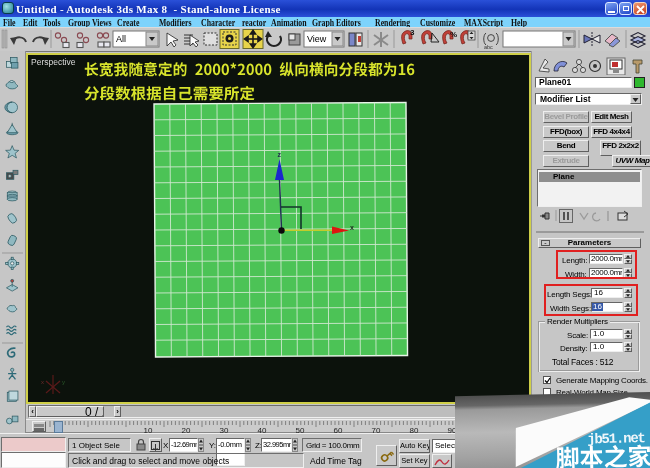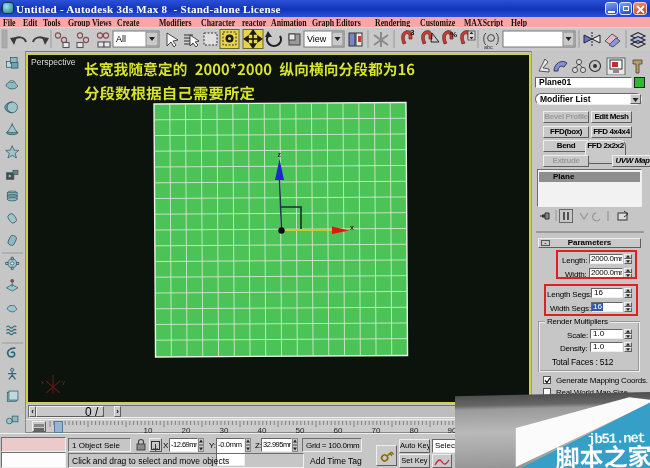--- a/index.html
+++ b/index.html
@@ -24,21 +24,21 @@
  <div class="abs" style="left:619px;top:2px;width:13px;height:13px;border-radius:3px;background:linear-gradient(160deg,#7da3f2,#2046c8);border:1px solid #dce8ff;">
       <div class="abs" style="left:3px;top:3px;width:6px;height:5px;border:1px solid #fff;"></div>
     </div>
  <div class="abs" style="left:633px;top:2px;width:14px;height:13px;border-radius:3px;background:linear-gradient(160deg,#f09a70,#c23a1a);border:1px solid #f2d5c0;">
       <svg class="abs" style="left:2px;top:2px" width="9" height="9">
         <path d="M1,1 L8,8 M8,1 L1,8" stroke="#fff" stroke-width="1.8"></path>
       </svg>
     </div>
 </div>
 
-<div class="abs" style="left:0;top:17px;width:650px;height:11px;background:#fca5a5;font-family:'Liberation Serif',serif;font-weight:bold;font-size:10px;color:#111;line-height:10px;">
+<div class="abs" style="left:0;top:17px;width:650px;height:11px;background:#7dd3fc;font-family:'Liberation Serif',serif;font-weight:bold;font-size:10px;color:#111;line-height:10px;">
 <div class="abs" style="left:3px;top:1px;transform:scaleX(0.78);transform-origin:0 0;"><u>F</u>ile</div>
     <div class="abs" style="left:23px;top:1px;transform:scaleX(0.78);transform-origin:0 0;"><u>E</u>dit</div>
     <div class="abs" style="left:43px;top:1px;transform:scaleX(0.78);transform-origin:0 0;"><u>T</u>ools</div>
     <div class="abs" style="left:68px;top:1px;transform:scaleX(0.78);transform-origin:0 0;"><u>G</u>roup</div>
     <div class="abs" style="left:92px;top:1px;transform:scaleX(0.78);transform-origin:0 0;"><u>V</u>iews</div>
     <div class="abs" style="left:117px;top:1px;transform:scaleX(0.78);transform-origin:0 0;"><u>C</u>reate</div>
     <div class="abs" style="left:159px;top:1px;transform:scaleX(0.78);transform-origin:0 0;"><u>M</u>odifiers</div>
     <div class="abs" style="left:201px;top:1px;transform:scaleX(0.78);transform-origin:0 0;"><u>C</u>haracter</div>
     <div class="abs" style="left:242px;top:1px;transform:scaleX(0.78);transform-origin:0 0;">reactor</div>
     <div class="abs" style="left:271px;top:1px;transform:scaleX(0.78);transform-origin:0 0;"><u>A</u>nimation</div>
@@ -549,32 +549,32 @@
     <circle cx="61" cy="11" r="2" fill="#333"></circle>
  <rect x="73" y="3" width="18" height="17" fill="#e8e8e8" stroke="#666"></rect>
  <rect x="76" y="5" width="12" height="9" fill="#fff" stroke="#333"></rect>
     <rect x="78" y="7" width="6" height="5" fill="#c03030"></rect>
     <rect x="79" y="15" width="6" height="3" fill="#888"></rect>
  <path d="M99,5 L108,5 L108,9 L105,9 L105,18 L102,18 L102,9 L99,9 Z" fill="#b89a6a" stroke="#443" stroke-width="0.8"></path>
 </svg>
 
 <div class="abs fld" style="left:535px;top:77px;width:97px;height:11px;font-size:8.5px;font-weight:bold;line-height:9px;padding-left:3px;">Plane01</div>
 <div class="abs" style="left:634px;top:77px;width:11px;height:11px;background:#2eb82e;border:1px solid #222;"></div>
-<div class="abs fld" style="left:535px;top:93px;width:107px;height:12px;font-size:8.5px;font-weight:bold;line-height:10px;padding-left:4px;border-radius:6px;">Modifier List</div>
+<div class="abs fld" style="left:535px;top:93px;width:107px;height:12px;font-size:8.5px;font-weight:bold;line-height:10px;padding-left:4px;">Modifier List</div>
 <div class="abs btn" style="left:630px;top:94px;width:11px;height:10px;">
     <svg style="margin:2px auto" width="9" height="6">
       <path d="M1.5,1 L7.5,1 L4.5,5 Z" fill="#222"></path>
     </svg>
   </div>
 <div class="abs btn dis" style="left:543px;top:111px;width:46px;height:12px;font-size:8px;line-height:10px;letter-spacing:-0.4px;">Bevel Profile</div>
 <div class="abs btn" style="left:591px;top:111px;width:41px;height:12px;font-size:8px;line-height:10px;letter-spacing:-0.4px;">Edit Mesh</div>
 <div class="abs btn" style="left:543px;top:126px;width:46px;height:12px;font-size:8px;line-height:10px;letter-spacing:-0.4px;">FFD(box)</div>
 <div class="abs btn" style="left:591px;top:126px;width:41px;height:12px;font-size:8px;line-height:10px;letter-spacing:-0.4px;">FFD 4x4x4</div>
 <div class="abs btn" style="left:543px;top:140px;width:46px;height:12px;font-size:8px;line-height:10px;letter-spacing:-0.4px;">Bend</div>
-<div class="abs btn" style="left:585px;top:140px;width:41px;height:24px;font-size:8px;line-height:10px;letter-spacing:-0.4px;border-radius:6px;">FFD 2x2x2</div>
+<div class="abs btn" style="left:600px;top:140px;width:41px;height:16px;font-size:8px;line-height:10px;letter-spacing:-0.4px;">FFD 2x2x2</div>
 <div class="abs btn dis" style="left:543px;top:155px;width:46px;height:12px;font-size:8px;line-height:10px;letter-spacing:-0.4px;">Extrude</div>
 <div class="abs btn" style="left:612px;top:155px;width:41px;height:12px;font-size:8px;line-height:10px;letter-spacing:-0.4px;font-style:italic;">UVW Map</div>
 <div class="abs sunken" style="left:537px;top:169px;width:105px;height:38px;background:#f2f2f2;"></div>
 <div class="abs" style="left:539px;top:172px;width:101px;height:10px;background:#8e8e8e;font-size:8px;font-weight:bold;line-height:9px;padding-left:14px;color:#000;">Plane</div>
 <svg class="abs" style="left:536px;top:209px" width="110" height="14">
  <g transform="translate(2,1)">
       <path d="M2,6 L7,6 M7,3 L11,3 L11,9 L7,9 Z" stroke="#333" fill="#888"></path>
       <rect x="4" y="4.5" width="3" height="3" fill="#333"></rect>
     </g>
  <line x1="20" y1="1" x2="20" y2="12" stroke="#999"></line>

